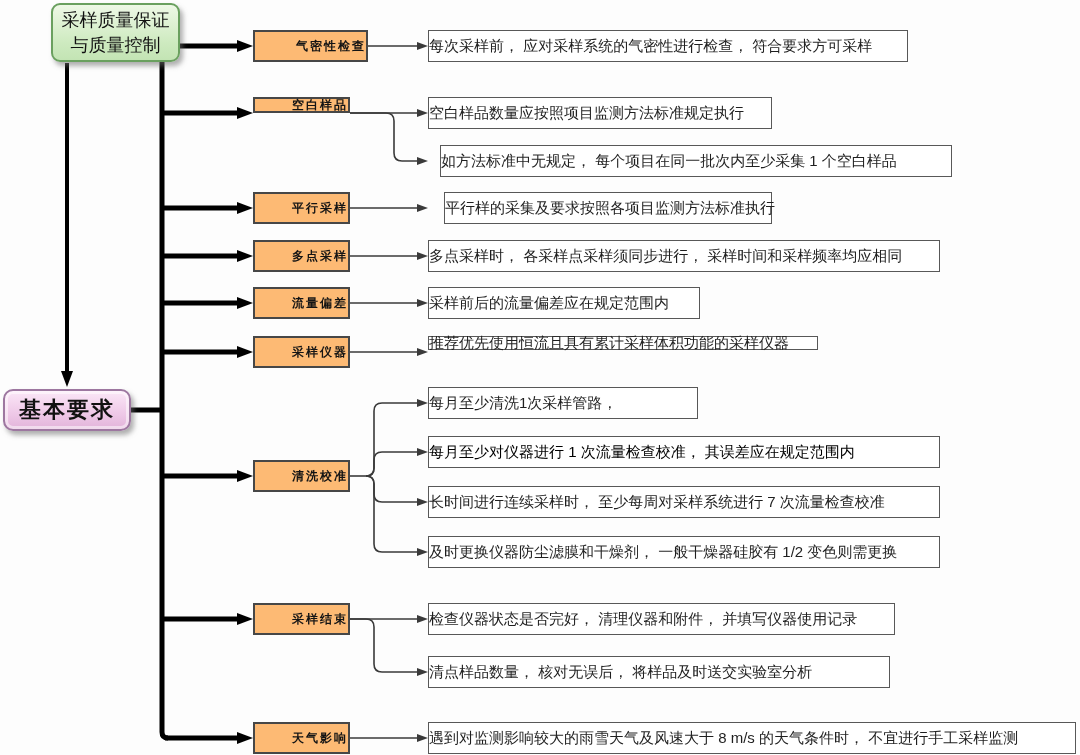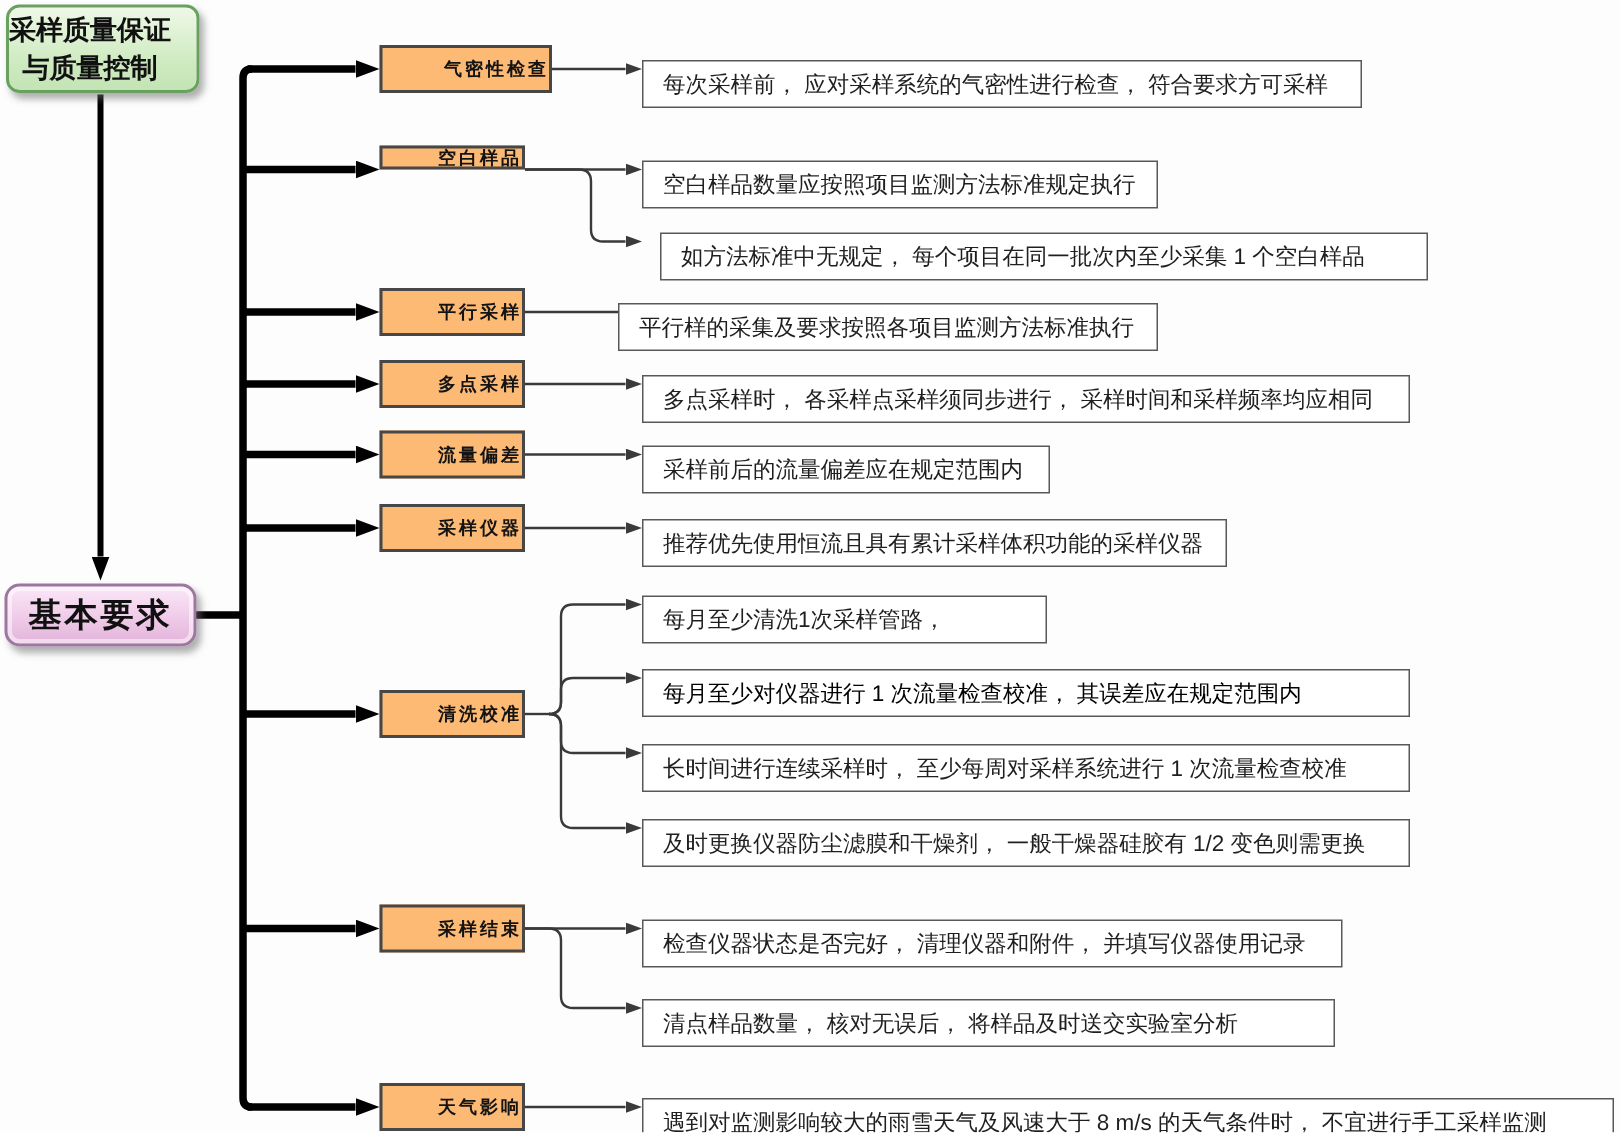--- a/index.html
+++ b/index.html
@@ -17,22 +17,22 @@
     position:absolute;
     box-sizing:border-box;
     display:flex;align-items:center;
   }
   
   .root-node{
     background:linear-gradient(180deg,#eef8e6 0%,#cdeabf 70%,#c3e4b4 100%);
     border:2px solid #6aa05f;
     border-radius:9px;
     box-shadow:3px 4px 5px rgba(110,110,110,.55);
-    justify-content:flex-start;text-align:center;
-    font-weight:bold;font-size:18px;line-height:1.35;color:#111;
+    justify-content:center;text-align:center;
+    font-weight:normal;font-size:18px;line-height:1.35;color:#111;margin-left:47px;
   }
   
   .hub-node{
     background:linear-gradient(180deg,#fbe7f7 0%,#eec8e7 60%,#e2b4da 100%);
     border:2px solid #9d77a0;
     border-radius:10px;
     box-shadow:3px 4px 5px rgba(110,110,110,.55), inset 0 0 0 3px rgba(255,255,255,.5);
     justify-content:center;text-align:center;
     font-weight:bold;font-size:22px;color:#111;letter-spacing:2px;
   }
@@ -41,23 +41,22 @@
     background:#fdba74;
     border:2px solid #474747;
     justify-content:flex-end;text-align:center;
     font-weight:bold;font-size:12px;color:#141414;letter-spacing:2px;
   }
   
   .detail-box{
     background:#ffffff;
     border:1.5px solid #585858;
     font-size:15px;color:#1f1f1f;
-    padding-left:13px;padding-right:8px;
+    padding-right:8px;
     white-space:nowrap;
-    margin-top:10px;
   }
   .detail-box.muted{color:#000000;}
 </style>
 </head>
 <body>
 
 <div class="canvas">
 
   <svg class="connector-layer" width="1080" height="755" viewBox="0 0 1080 755">
     <defs>
@@ -148,40 +147,40 @@
 
   <div class="node detail-box" style="left:428px;top:30px;width:480px;height:32px;">
       <span>每次采样前， 应对采样系统的气密性进行检查， 符合要求方可采样</span>
     </div>
   <div class="node detail-box" style="left:428px;top:97px;width:344px;height:32px;">
       <span>空白样品数量应按照项目监测方法标准规定执行</span>
     </div>
   <div class="node detail-box" style="left:440px;top:145px;width:512px;height:32px;">
       <span>如方法标准中无规定， 每个项目在同一批次内至少采集 1 个空白样品</span>
     </div>
-  <div class="node detail-box" style="left:412px;top:192px;width:360px;height:32px;">
+  <div class="node detail-box" style="left:444px;top:192px;width:328px;height:32px;">
       <span>平行样的采集及要求按照各项目监测方法标准执行</span>
     </div>
   <div class="node detail-box" style="left:428px;top:240px;width:512px;height:32px;">
       <span>多点采样时， 各采样点采样须同步进行， 采样时间和采样频率均应相同</span>
     </div>
   <div class="node detail-box" style="left:428px;top:287px;width:272px;height:32px;">
       <span>采样前后的流量偏差应在规定范围内</span>
     </div>
-  <div class="node detail-box" style="left:428px;top:336px;width:390px;height:32px;text-align:right;">
+  <div class="node detail-box" style="left:428px;top:336px;width:390px;height:14px;text-align:right;">
       <span>推荐优先使用恒流且具有累计采样体积功能的采样仪器</span>
     </div>
   <div class="node detail-box" style="left:428px;top:387px;width:270px;height:32px;">
       <span>每月至少清洗1次采样管路，</span>
     </div>
   <div class="node detail-box muted" style="left:428px;top:436px;width:512px;height:32px;">
       <span>每月至少对仪器进行 1 次流量检查校准， 其误差应在规定范围内</span>
     </div>
   <div class="node detail-box" style="left:428px;top:486px;width:512px;height:32px;">
-      <span>长时间进行连续采样时， 至少每周对采样系统进行 1 次流量检查校准</span>
+      <span>长时间进行连续采样时， 至少每周对采样系统进行 7 次流量检查校准</span>
     </div>
   <div class="node detail-box" style="left:428px;top:536px;width:512px;height:32px;">
       <span>及时更换仪器防尘滤膜和干燥剂， 一般干燥器硅胶有 1/2 变色则需更换</span>
     </div>
   <div class="node detail-box" style="left:428px;top:603px;width:467px;height:32px;">
       <span>检查仪器状态是否完好， 清理仪器和附件， 并填写仪器使用记录</span>
     </div>
   <div class="node detail-box" style="left:428px;top:656px;width:462px;height:32px;">
       <span>清点样品数量， 核对无误后， 将样品及时送交实验室分析</span>
     </div>

